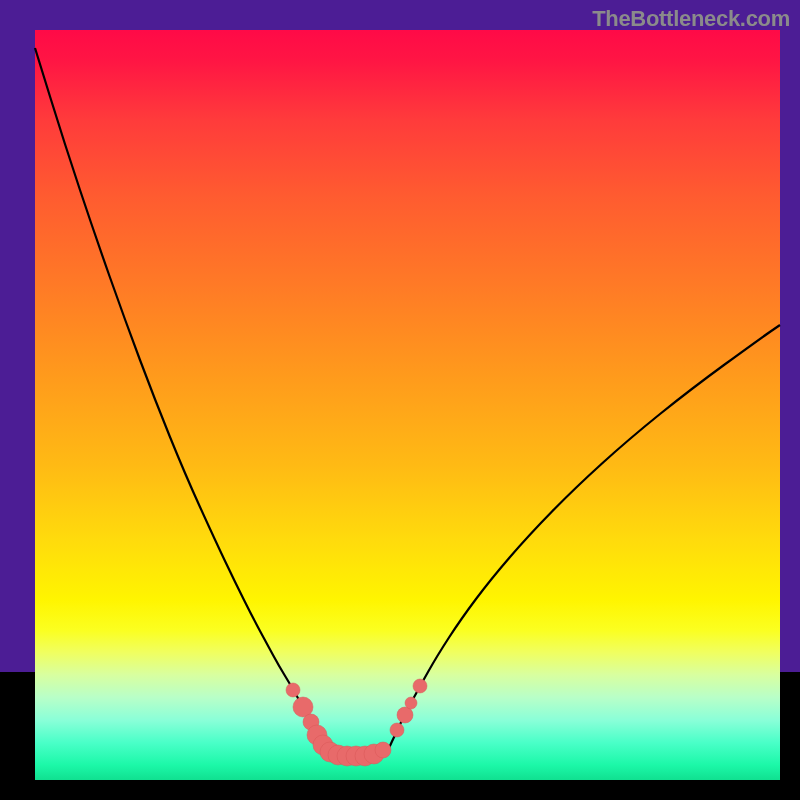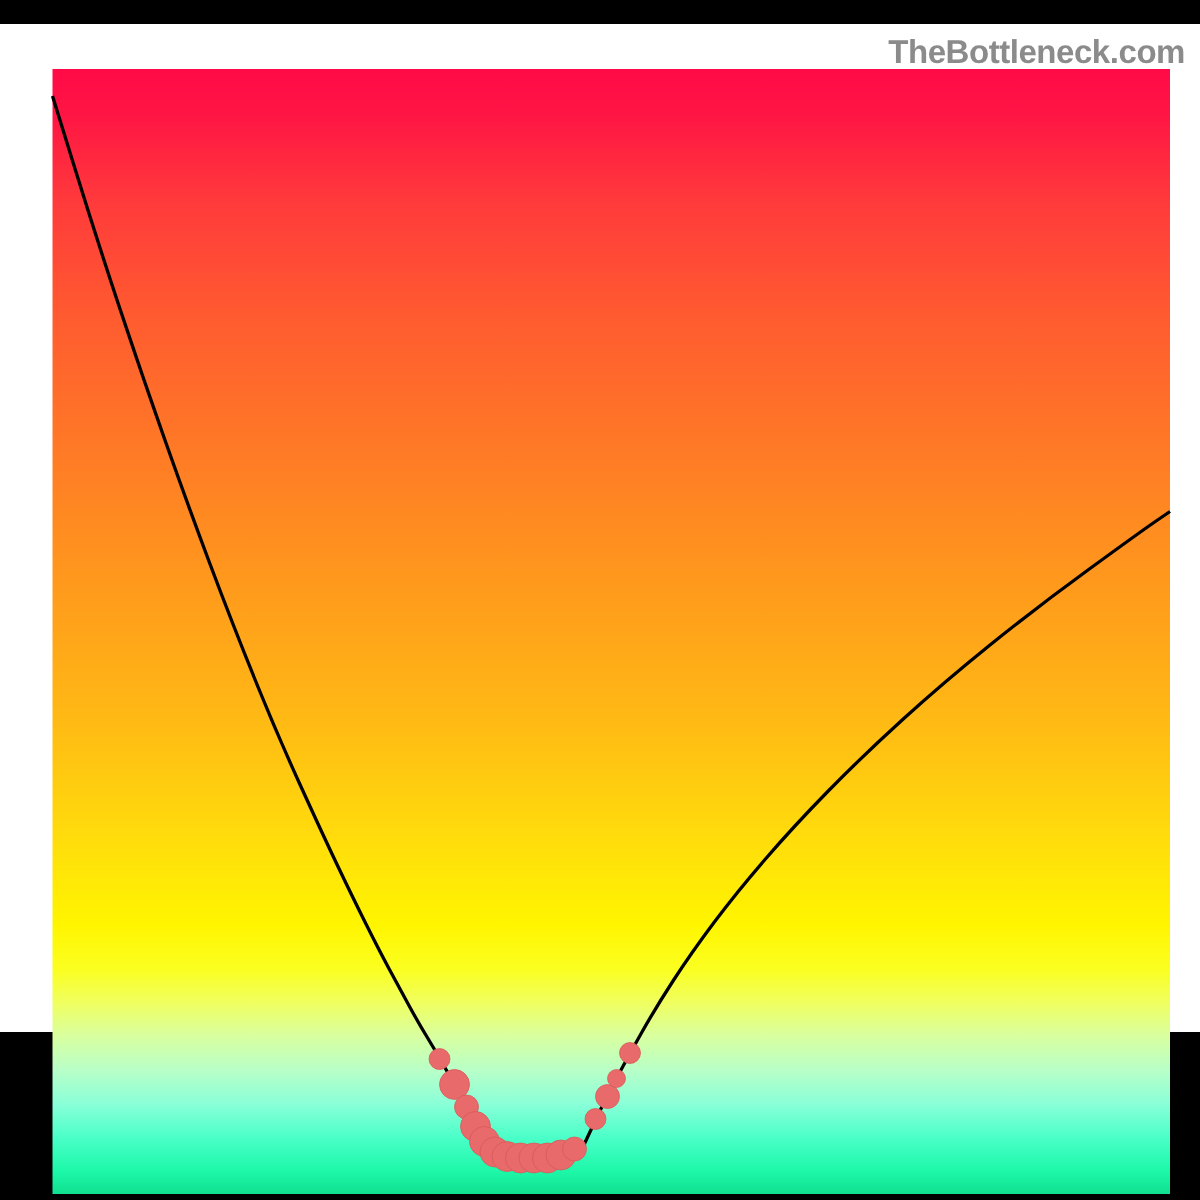--- a/index.html
+++ b/index.html
@@ -1,21 +1,21 @@
 <!DOCTYPE html>
 <html><head>
 <meta charset="utf-8">
 <style>
   * { margin: 0; padding: 0; box-sizing: border-box; }
   html, body { width: 800px; height: 800px; overflow: hidden; background: #000; }
   .frame {
     position: absolute;
-    left: 0; top: 16px;
+    left: 0; top: 0;
     width: 800px; height: 672px;
-    background: #ffffff;
+    background: #4c1d95;
   }
   .plot {
     position: absolute;
     left: 35px;
     top: 30px;
     width: 745px;
     height: 750px;
     background: linear-gradient(to bottom,
       #ff0a47 0%,
       #ff1544 4%,

